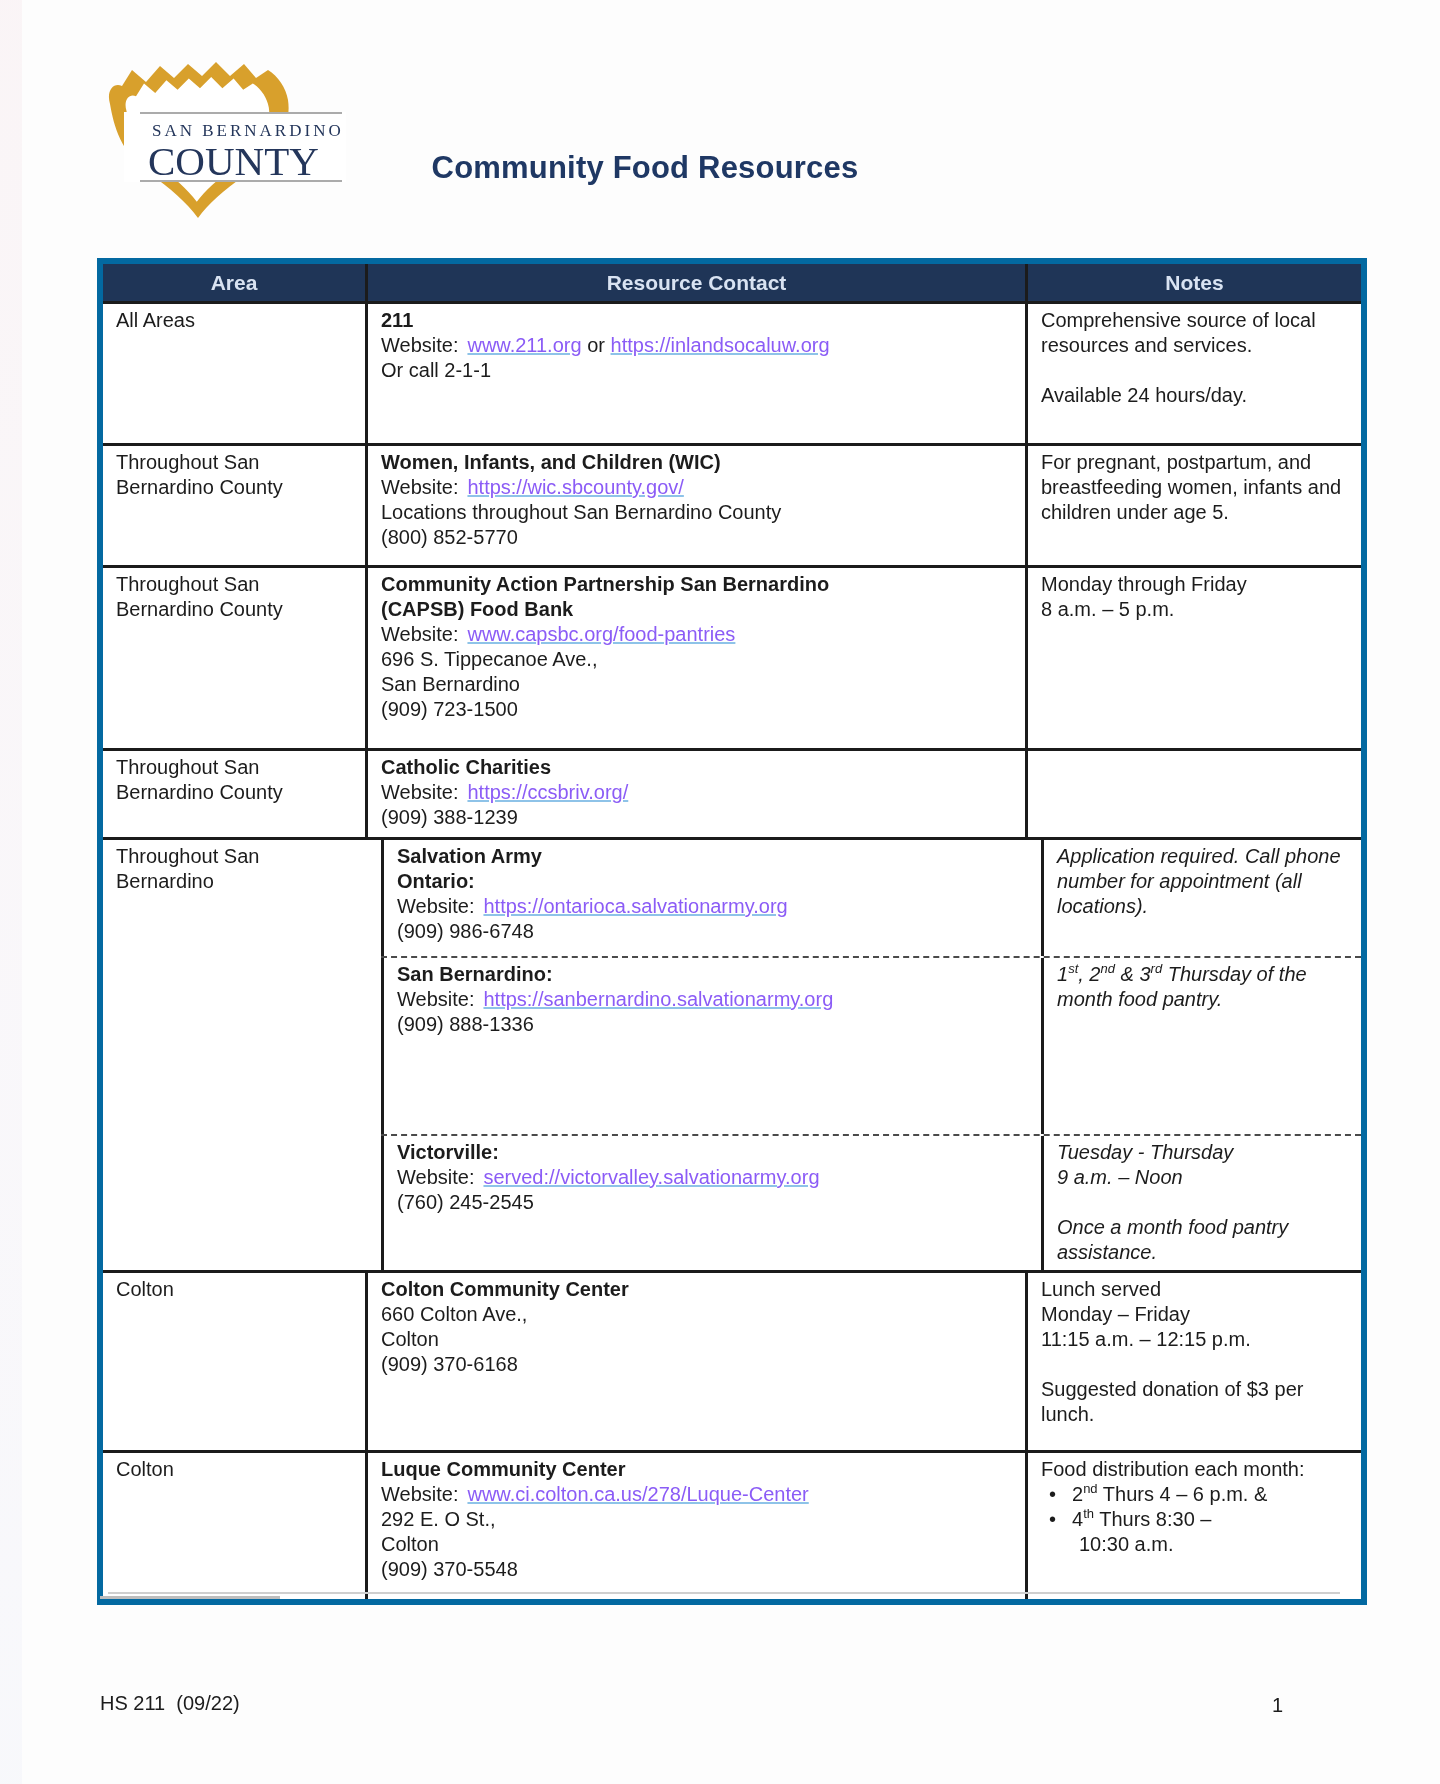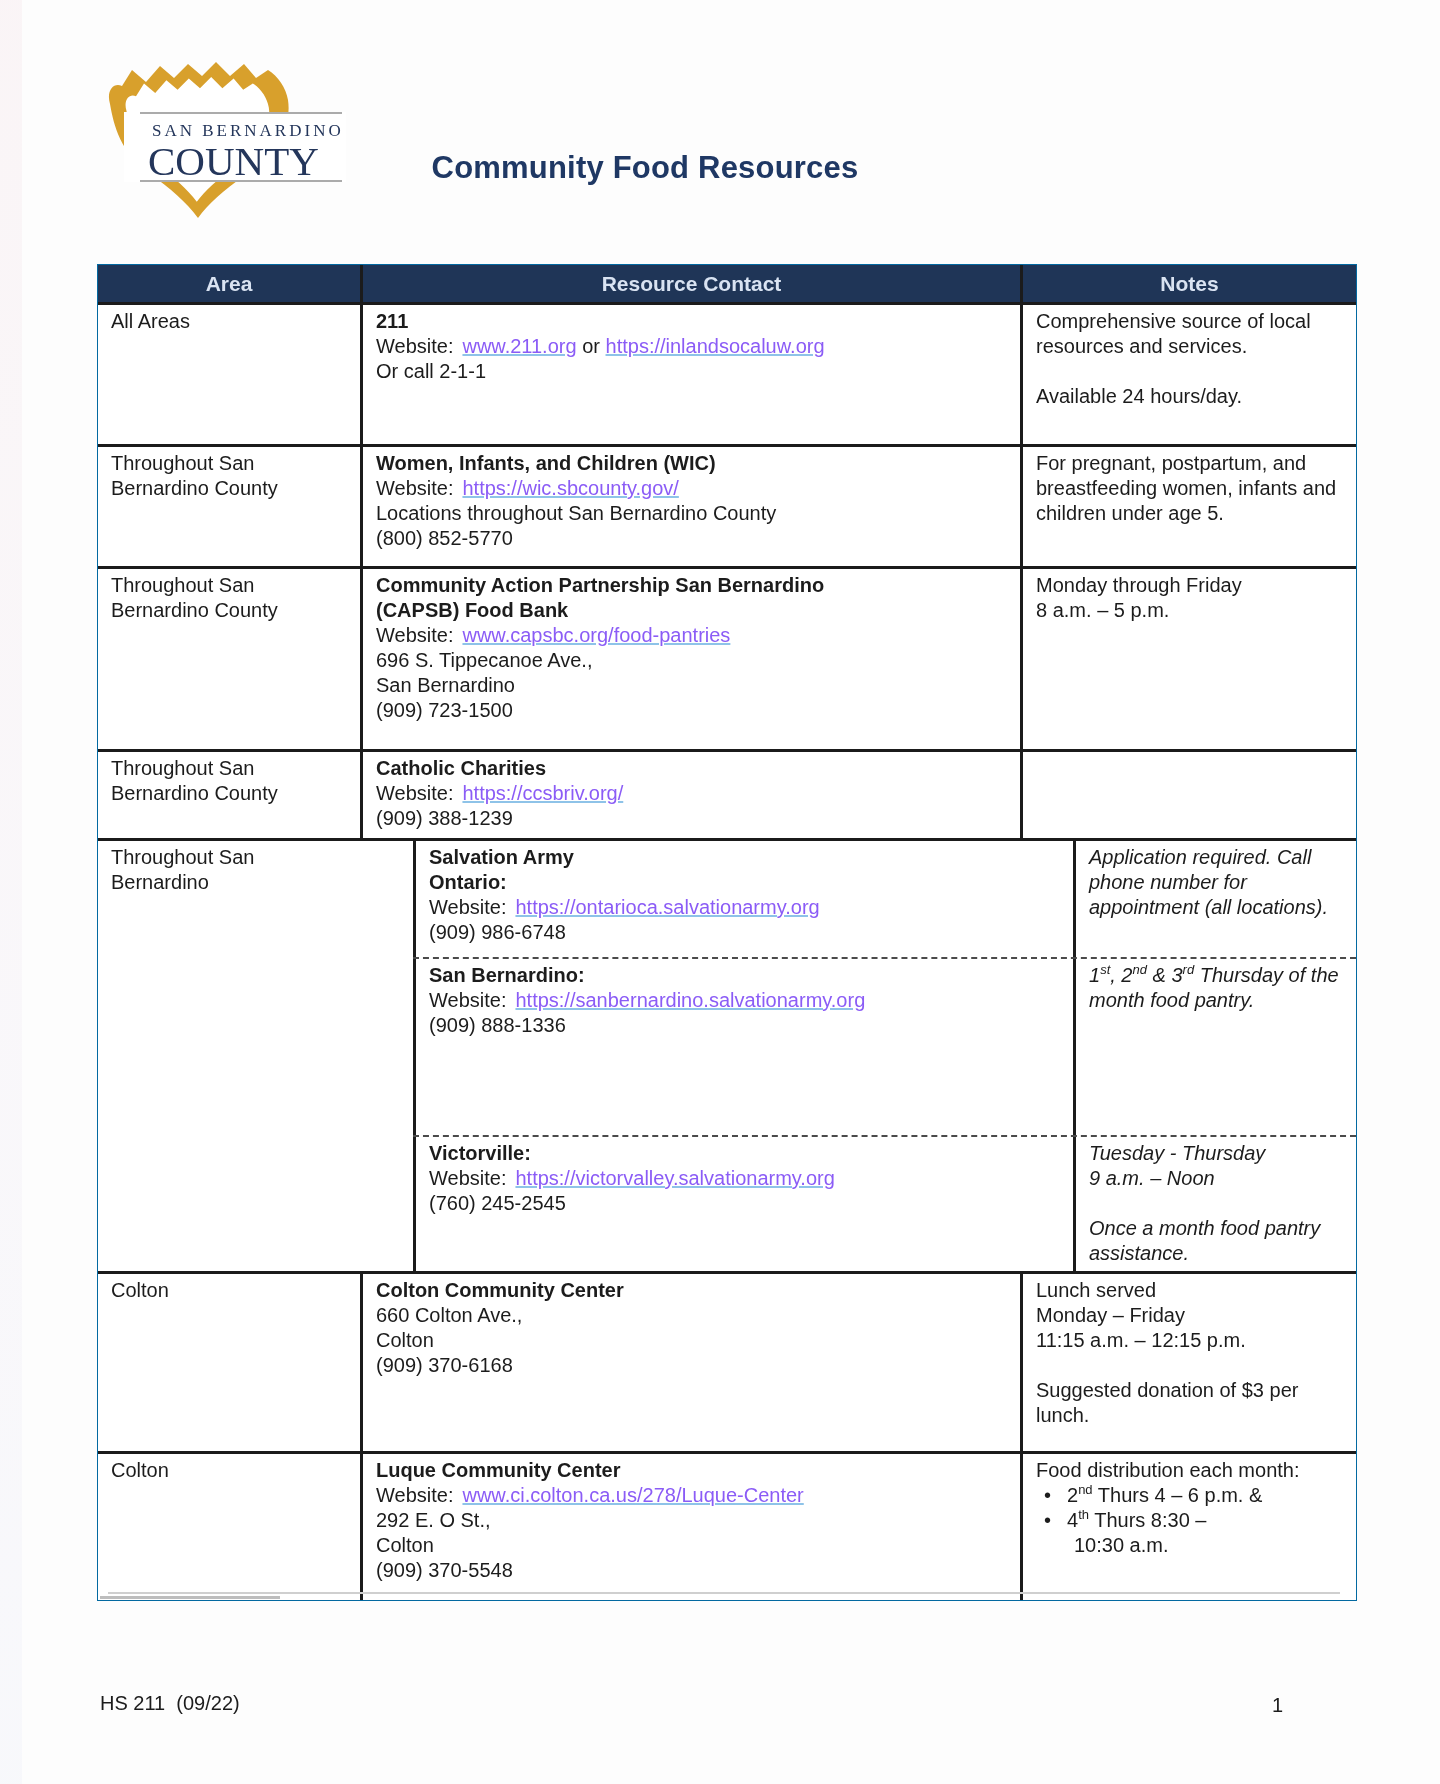--- a/index.html
+++ b/index.html
@@ -3,34 +3,34 @@
 <meta charset="utf-8">
 <style>
   html,body{margin:0;padding:0;background:#ffffff;}
   .page{position:relative;width:1440px;height:1784px;background:#fdfdfd;
         font-family:"Liberation Sans","DejaVu Sans",sans-serif;color:#1c1c1c;overflow:hidden;}
   .scan-edge{position:absolute;left:0;top:0;width:22px;height:1784px;
         background:linear-gradient(180deg,#f8eef1 0%,#f6f3f8 60%,#f3f4fa 100%);opacity:.55;}
   .logo{position:absolute;left:92px;top:52px;width:258px;height:176px;}
   .doc-title{position:absolute;left:0;top:150px;width:1290px;text-align:center;
         font-size:31px;font-weight:bold;color:#1f3864;letter-spacing:.2px;}
-  .tbl{position:absolute;left:97px;top:264px;width:1258px;border:1px solid #0369a1;background:#fff;}
+  .tbl{position:absolute;left:97px;top:258px;width:1258px;border:6px solid #0369a1;background:#fff;}
   .trow{display:flex;border-top:3px solid #1b1b1b;}
   .trow.first{border-top:none;}
   .cell{box-sizing:border-box;padding:4px 6px 4px 13px;font-size:20px;line-height:25px;}
   .c-area{width:262px;}
   .c-contact{width:663px;border-left:3px solid #1b1b1b;border-right:3px solid #1b1b1b;}
   .c-notes{flex:1;padding-right:3px;}
   .hdr{min-height:37px;}
   .hdr .cell{background:#1f3557;color:#d9e3f2;text-align:center;font-weight:bold;
         font-size:21px;line-height:29px;padding:4px;}
   .h-r1{min-height:139px;} .h-r2{min-height:119px;} .h-r3{min-height:180px;}
   .h-r4{min-height:86px;}  .h-salv{min-height:430px;gap:16px;}
   .h-r6{min-height:177px;} .h-r7{min-height:146px;}
-  .salv-right{flex:1;display:flex;flex-direction:column;margin-left:37px;}
+  .salv-right{flex:1;display:flex;flex-direction:column;}
   .subrow{display:flex;flex:1;}
   .subrow + .subrow{border-top:2px dashed #4a4a4a;}
   .sub-contact{width:663px;border-left:3px solid #1b1b1b;border-right:3px solid #1b1b1b;}
   .sub-notes{flex:1;padding-right:3px;font-style:italic;}
   .s-a{min-height:112px;} .s-b{min-height:176px;} .s-c{min-height:134px;}
   .bname{font-weight:bold;}
   .weblabel{margin-right:9px;}
   a.lnk{color:#8b5cf6;text-decoration:underline;text-decoration-thickness:2px;
         text-decoration-color:#8ec3e8;cursor:pointer;}
   .gap{height:25px;}
@@ -153,21 +153,21 @@
           </div>
           <div class="cell sub-notes">
             <div><span>1</span><sup>st</sup><span>, 2</span><sup>nd</sup><span> &amp; 3</span><sup>rd</sup><span> Thursday of the month food pantry.</span></div>
             <div class="gap"></div>
           </div>
         </div>
 
         <div class="subrow s-c">
           <div class="cell sub-contact">
             <div class="bname">Victorville:</div>
-            <div><span class="weblabel">Website:</span><a class="lnk">https://victorvalley.salvationarmy.org</a></div>
+            <div><span class="weblabel">Website:</span><a class="lnk">served://victorvalley.salvationarmy.org</a></div>
             <div>(760) 245-2545</div>
           </div>
           <div class="cell sub-notes">
             <div>Tuesday - Thursday</div>
             <div>9 a.m. – Noon</div>
             <div class="gap"></div>
             <div>Once a month food pantry assistance.</div>
           </div>
         </div>
 

